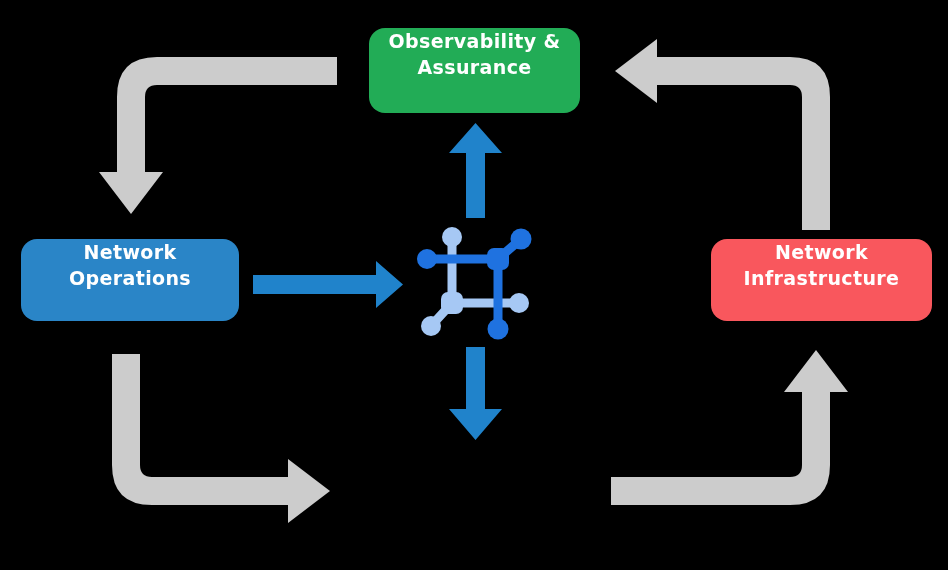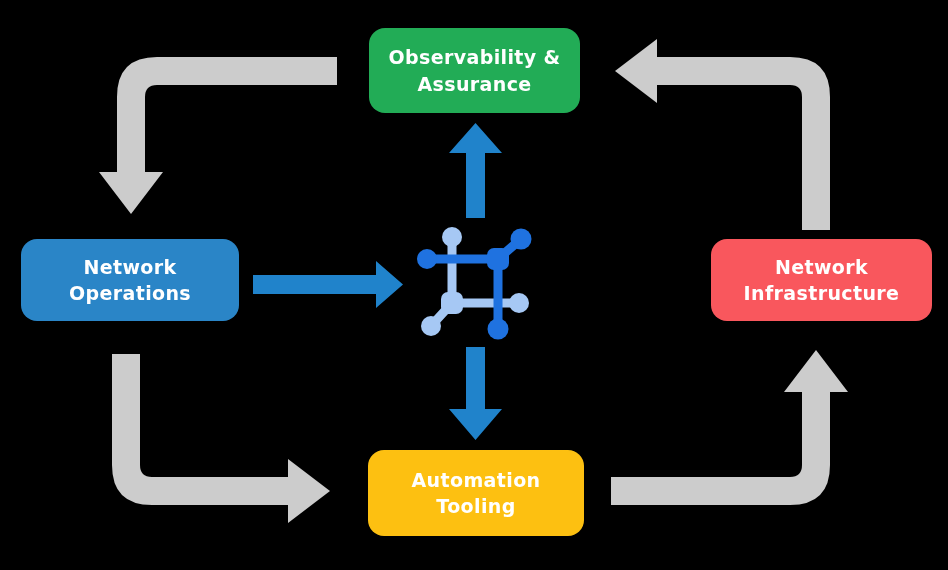--- a/index.html
+++ b/index.html
@@ -12,21 +12,20 @@
     font-family: "DejaVu Sans", "Liberation Sans", sans-serif;
   }
   .layer {
     position: absolute;
     left: 0; top: 0;
   }
   .node {
     position: absolute;
     border-radius: 16px;
     display: flex;
-    align-items: center;
     justify-content: center;
     text-align: center;
     color: #fff;
     font-size: 19px;
     font-weight: bold;
     letter-spacing: 0.02em;
     line-height: 1.38;
     white-space: pre-line;
   }
   .node-observability { left: 369px; top: 28px;  width: 211px; height: 85px; }
@@ -82,18 +81,14 @@
   <div class="node node-operations" style="background: rgb(42, 133, 199);">
     <span>Network
 Operations</span>
   </div>
 
   <div class="node node-infrastructure" style="background: rgb(249, 87, 93);">
     <span>Network
 Infrastructure</span>
   </div>
 
-  <div class="node node-automation" style="background: rgb(253, 192, 17);">
-    <span>Automation
-Tooling</span>
-  </div>
 
 </div>
 
 </body></html>

